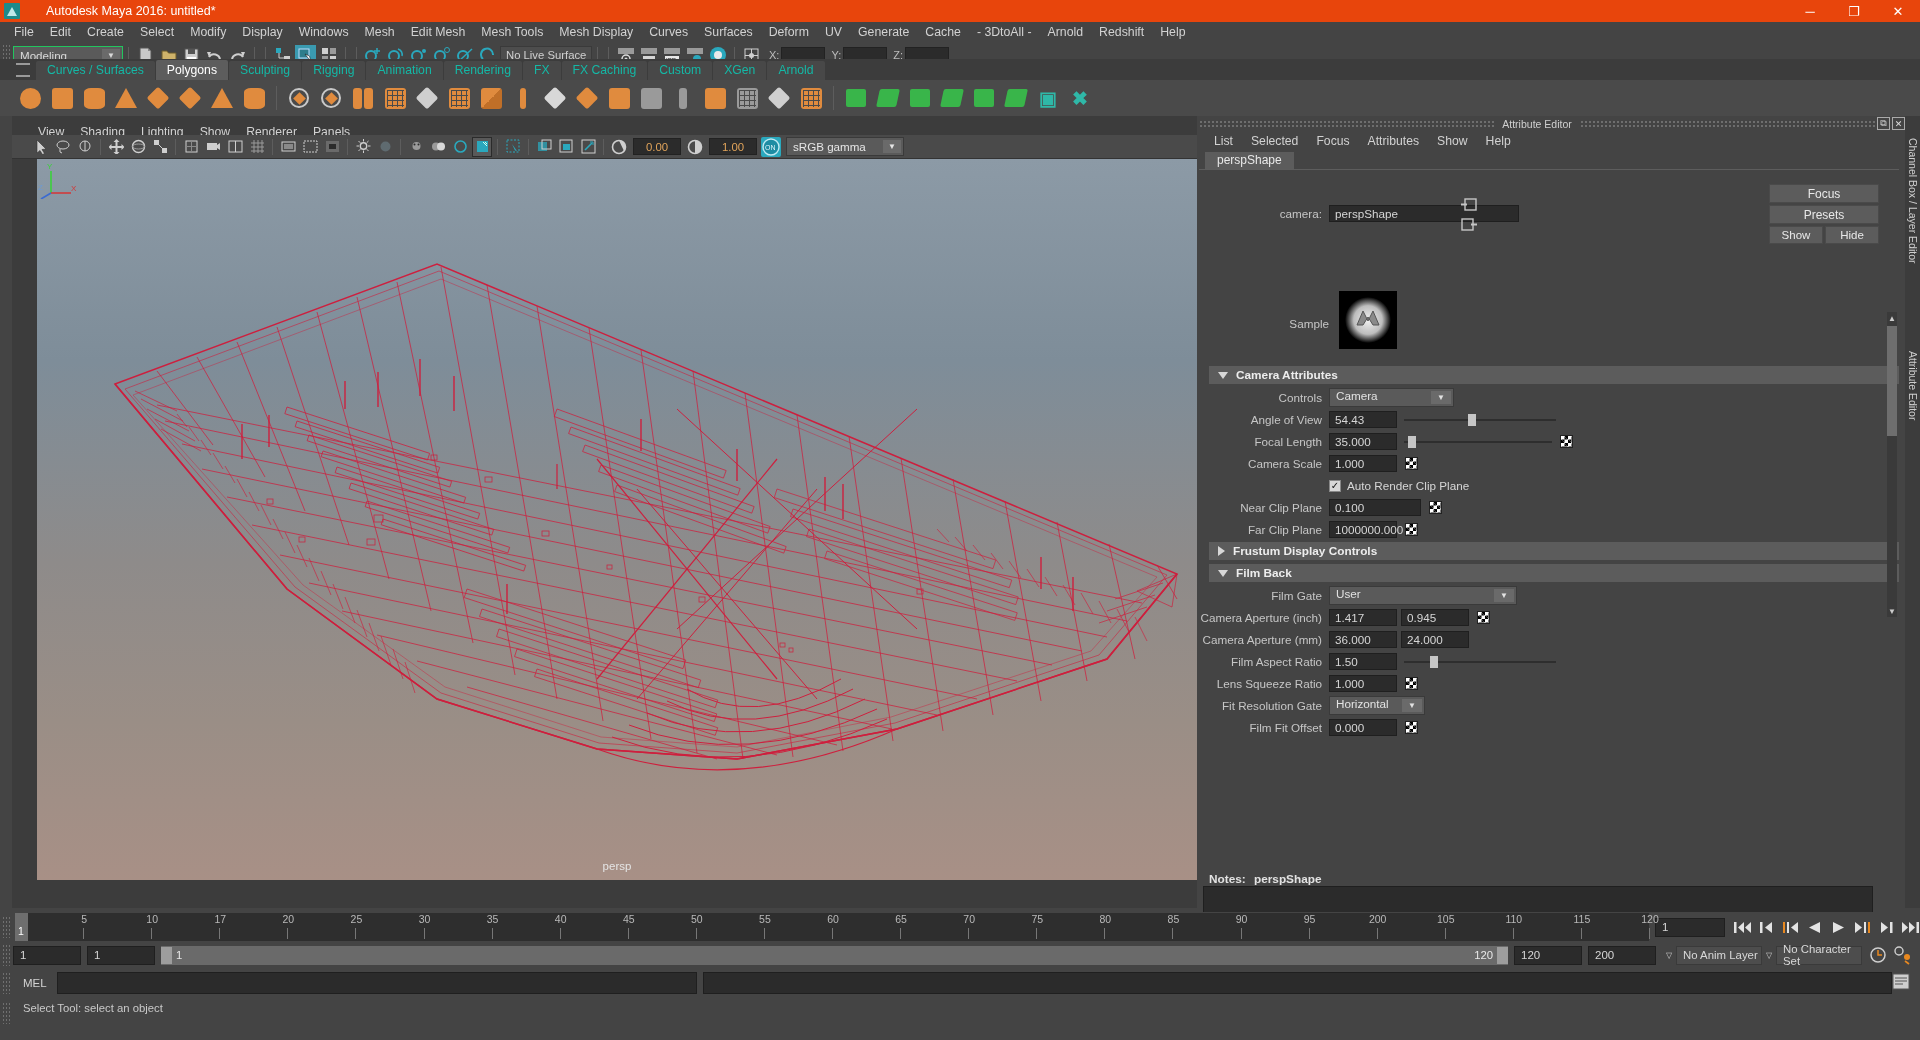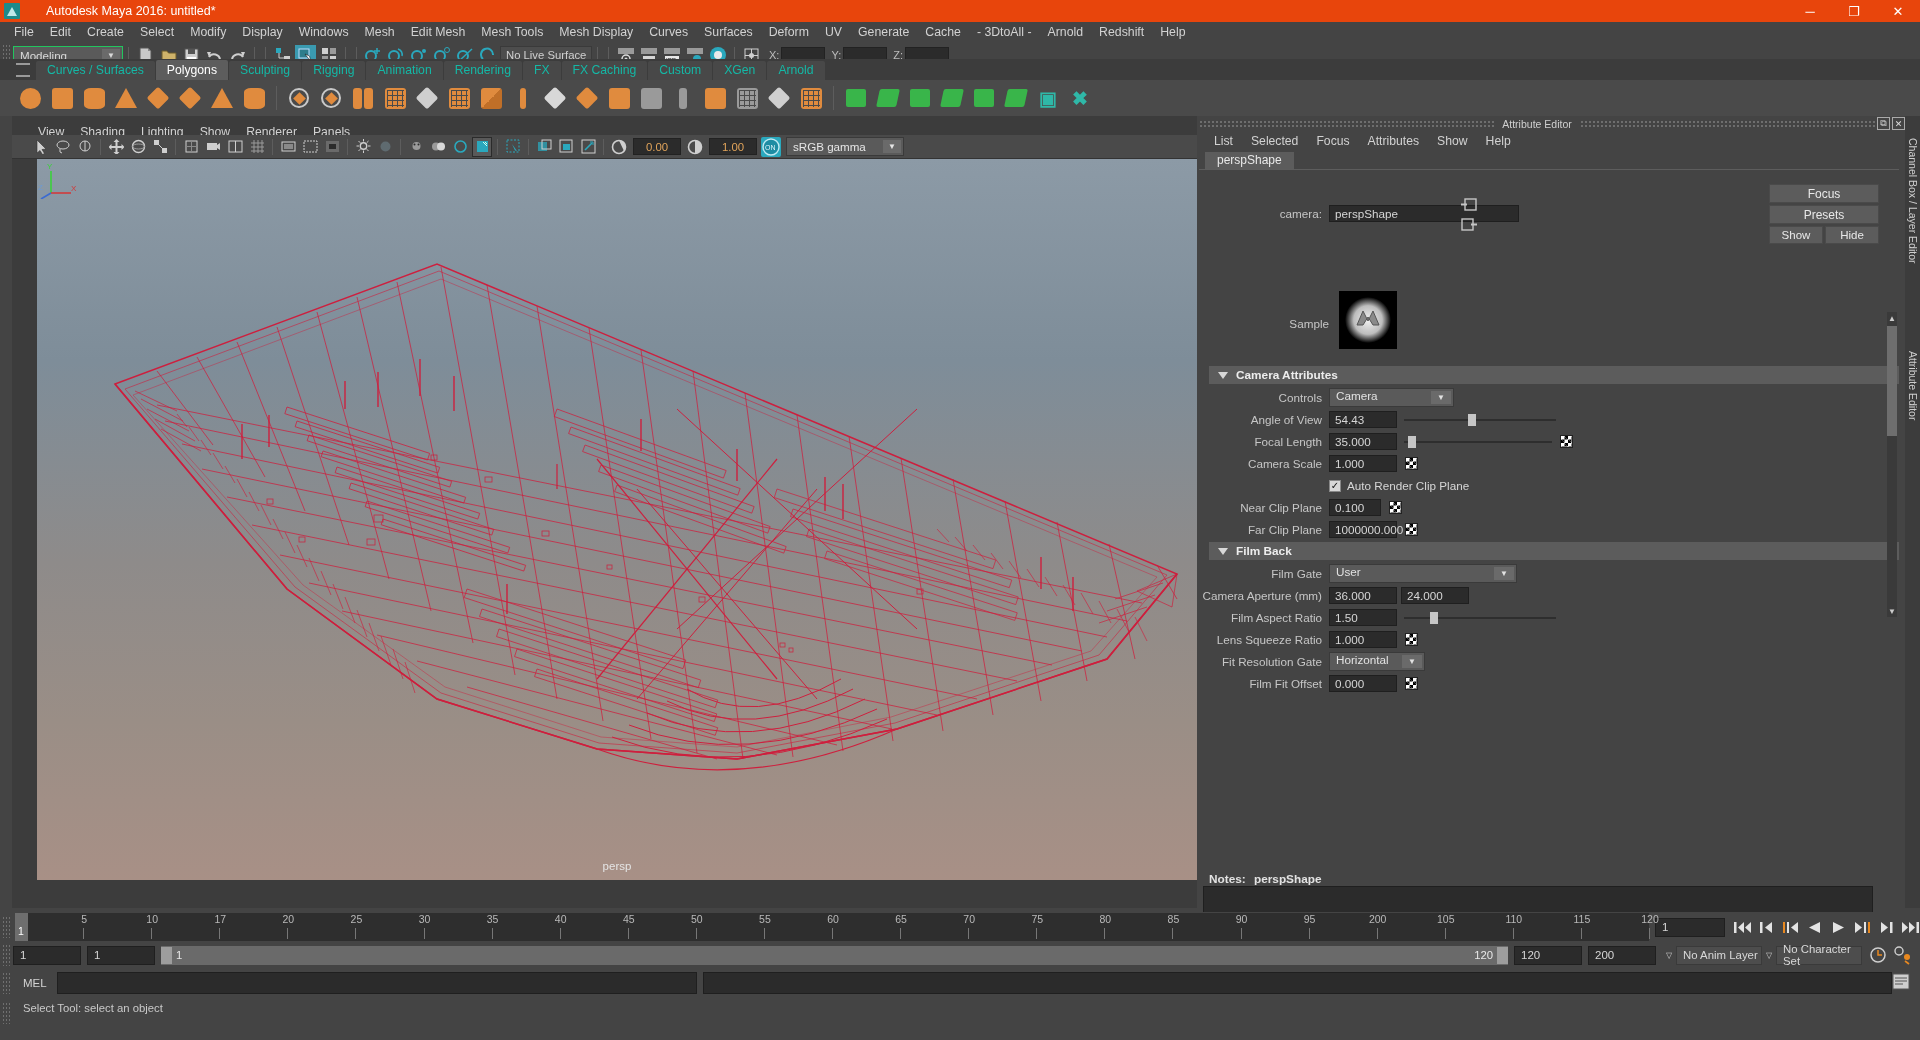--- a/index.html
+++ b/index.html
@@ -1035,44 +1035,54 @@
     <div class="aerow">
       <div class="aelabel"></div>
       <div style="display:flex;align-items:center;">
         <span style="width:12px;height:12px;background:#d8d8d8;border:1px solid #888;display:inline-flex;align-items:center;justify-content:center;color:#111;font-size:10px;line-height:1;">✓</span>
         <span style="margin-left:6px;font-size:11.7px;color:#d6d6d6;">Auto Render Clip Plane</span>
       </div>
     </div>
 
     <div class="aerow">
       <div class="aelabel">Near Clip Plane</div>
-      <div class="aefield" style="width:52px;">0.100</div>
+      <div class="aefield" style="width:92px;">0.100</div>
       <div class="checkerbtn"></div>
     </div>
 
     <div class="aerow">
       <div class="aelabel">Far Clip Plane</div>
       <div class="aefield" style="width:68px;">1000000.000</div>
       <div class="checkerbtn"></div>
     </div>
 
+    <div class="section">
+      <span class="tri right"></span>
+      <span>Frustum Display Controls</span>
+    </div>
 
     <div class="section">
       <span class="tri"></span>
       <span>Film Back</span>
     </div>
 
     <div class="aerow">
       <div class="aelabel">Film Gate</div>
       <div class="aedrop" style="width:188px;">
         <span>User</span>
         <span class="arr">▼</span>
       </div>
     </div>
 
+    <div class="aerow">
+      <div class="aelabel">Camera Aperture (inch)</div>
+      <div class="aefield" style="width:68px;">1.417</div>
+      <div class="aefield" style="width:68px;margin-left:4px;">0.945</div>
+      <div class="checkerbtn"></div>
+    </div>
 
     <div class="aerow">
       <div class="aelabel">Camera Aperture (mm)</div>
       <div class="aefield" style="width:68px;">36.000</div>
       <div class="aefield" style="width:68px;margin-left:4px;">24.000</div>
     </div>
 
     <div class="aerow">
       <div class="aelabel">Film Aspect Ratio</div>
       <div class="aefield" style="width:68px;">1.50</div>

